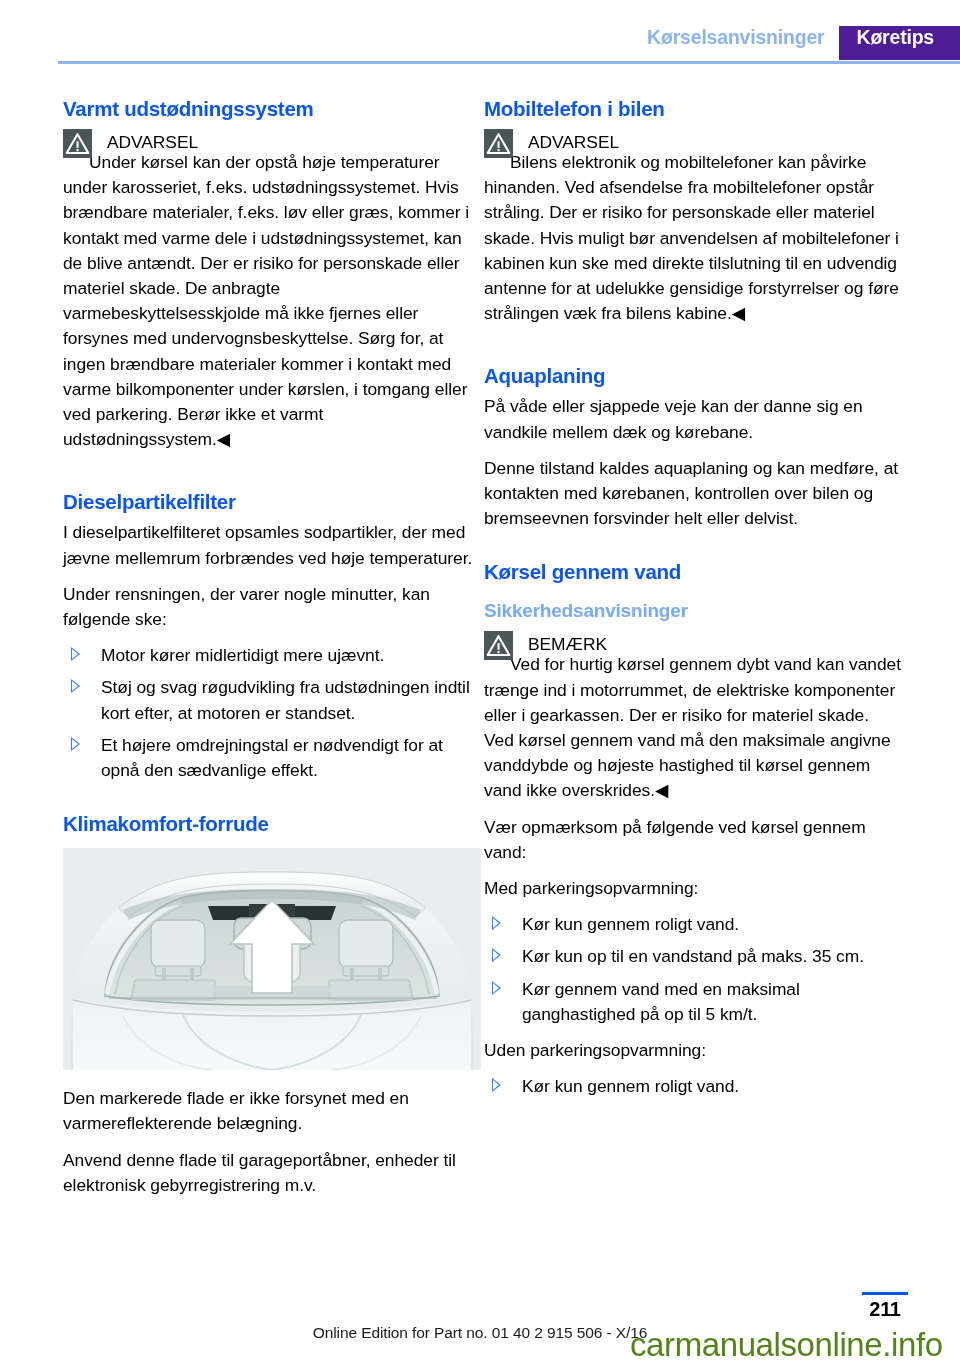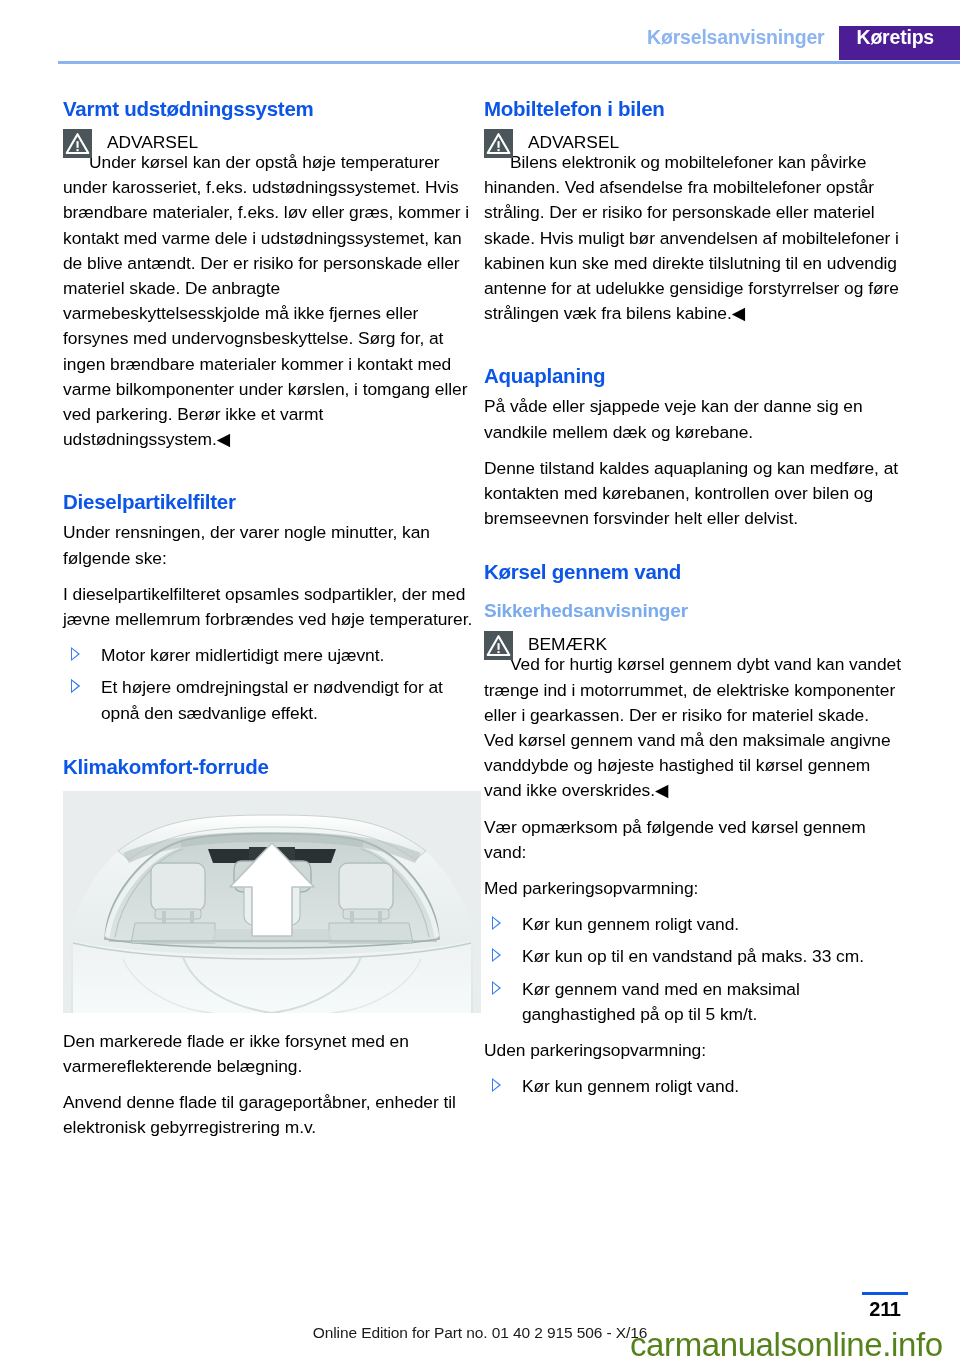--- a/index.html
+++ b/index.html
@@ -272,30 +272,31 @@
           </svg>
         </div>
         <div class="notice-label">ADVARSEL</div>
       </div>
       <p class="notice-body after-icon">Under kørsel kan der opstå høje temperaturer under karosseriet, f.eks. udstødningssystemet. Hvis brændbare materialer, f.eks. løv eller græs, kommer i kontakt med varme dele i udstødningssystemet, kan de blive antændt. Der er risiko for personskade eller materiel skade. De anbragte varmebeskyttelsesskjolde må ikke fjernes eller forsynes med undervognsbeskyttelse. Sørg for, at ingen brændbare materialer kommer i kontakt med varme bilkomponenter under kørslen, i tomgang eller ved parkering. Berør ikke et varmt udstødningssystem.◀</p>
     </div>
 
     <div class="spacer-lg"></div>
 
     <h1 class="section">Dieselpartikelfilter</h1>
+    <p class="body">I dieselpartikelfilteret opsamles sodpartikler, der med jævne mellemrum forbrændes ved høje temperaturer.</p>
     <p class="body">Under rensningen, der varer nogle minutter, kan følgende ske:</p>
-    <p class="body">I dieselpartikelfilteret opsamles sodpartikler, der med jævne mellemrum forbrændes ved høje temperaturer.</p>
 
     <ul class="bullets">
       <li>
         <span class="bullet-mark"></span>
         <span>Motor kører midlertidigt mere ujævnt.</span>
       </li>
       <li>
         <span class="bullet-mark"></span>
+        <span>Støj og svag røgudvikling fra udstødningen indtil kort efter, at motoren er standset.</span>
       </li>
       <li>
         <span class="bullet-mark"></span>
         <span>Et højere omdrejningstal er nødvendigt for at opnå den sædvanlige effekt.</span>
       </li>
     </ul>
 
     <div class="spacer-md"></div>
 
     <h1 class="section">Klimakomfort-forrude</h1>
@@ -426,21 +427,21 @@
     <p class="body">Vær opmærksom på følgende ved kørsel gennem vand:</p>
     <p class="body">Med parkeringsopvarmning:</p>
 
     <ul class="bullets">
       <li>
         <span class="bullet-mark"></span>
         <span>Kør kun gennem roligt vand.</span>
       </li>
       <li>
         <span class="bullet-mark"></span>
-        <span>Kør kun op til en vandstand på maks. 33 cm.</span>
+        <span>Kør kun op til en vandstand på maks. 35 cm.</span>
       </li>
       <li>
         <span class="bullet-mark"></span>
         <span>Kør gennem vand med en maksimal ganghastighed på op til 5 km/t.</span>
       </li>
     </ul>
 
     <p class="body">Uden parkeringsopvarmning:</p>
 
     <ul class="bullets">

